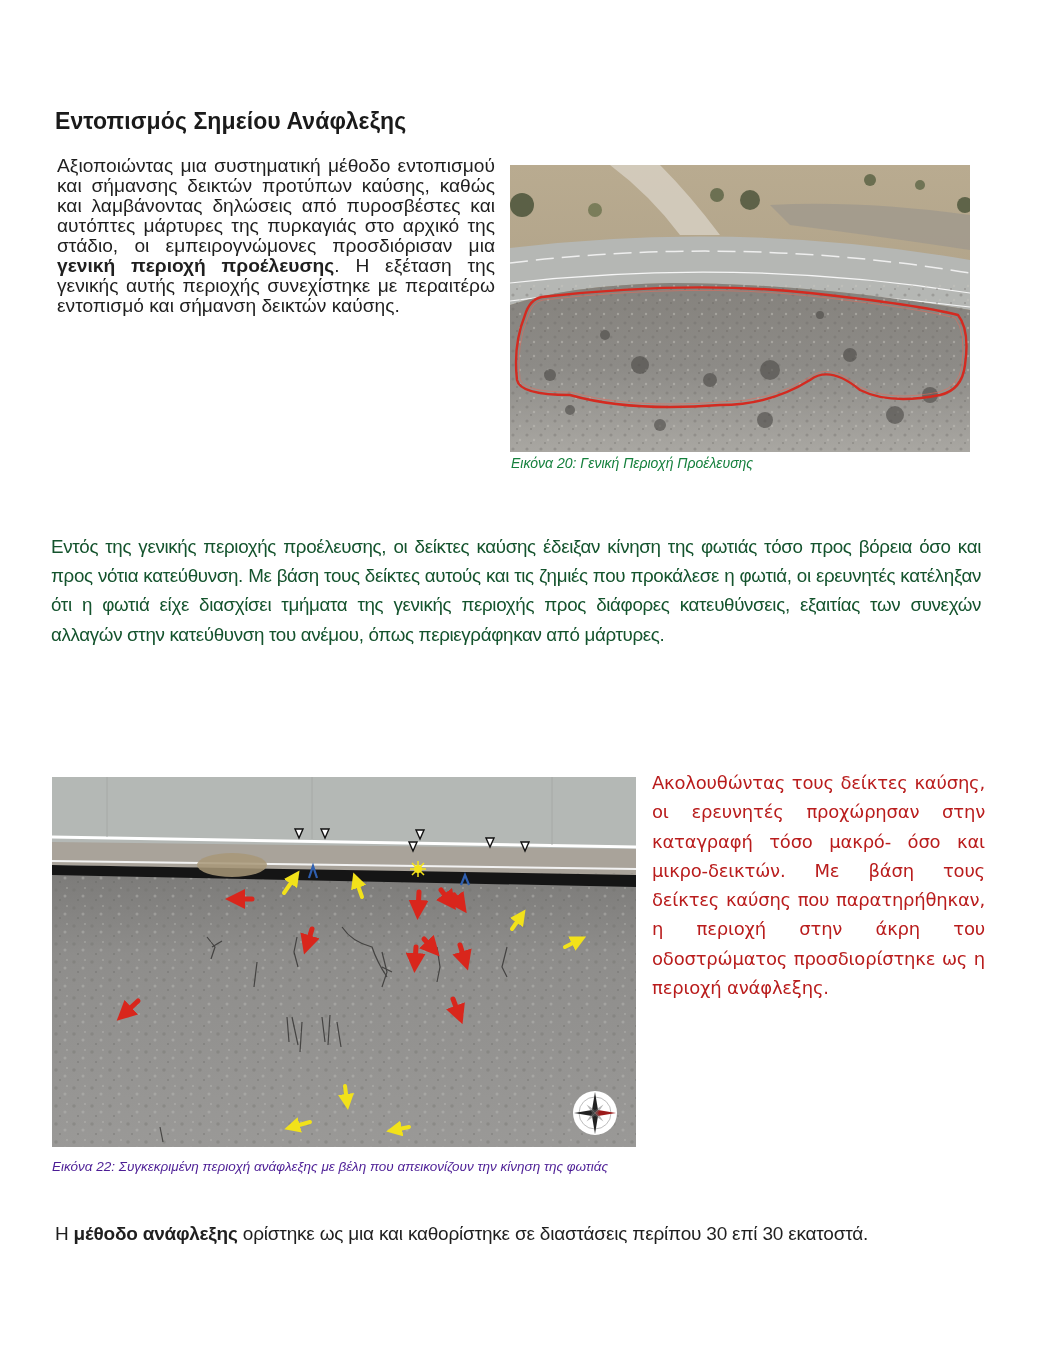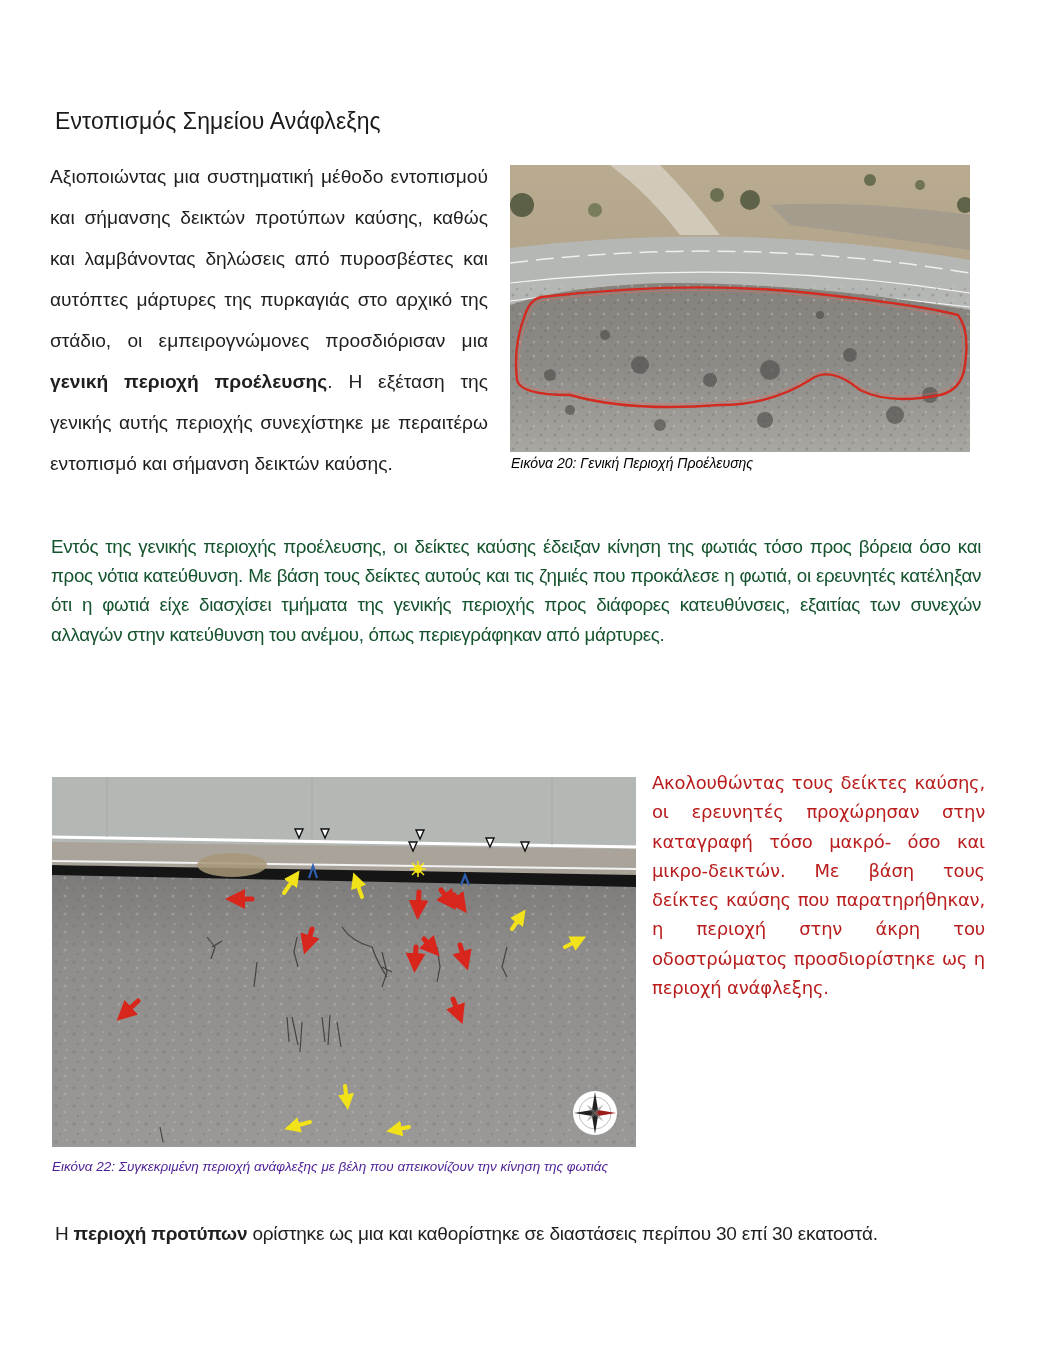--- a/index.html
+++ b/index.html
@@ -1,22 +1,22 @@
 <!DOCTYPE html>
 <html><head>
   <meta charset="utf-8">
   <style>
     html, body { margin: 0; padding: 0; background: #ffffff; }
     body { width: 1038px; height: 1361px; position: relative; overflow: hidden; }
     .page { position: absolute; left: 0; top: 0; width: 1038px; height: 1361px; background: #fff; color: #1a1a1a; }
-    .heading { position: absolute; left: 55px; top: 108px; font-family: "Liberation Sans", sans-serif; font-weight: normal; font-size: 23px; color: #1a1a1a; margin: 0; letter-spacing: 0.1px; }
-    .para1 { position: absolute; left: 50px; top: 156px; width: 438px; font-family: "Liberation Sans", sans-serif; font-size: 19.2px; line-height: 41px; text-align: justify; margin: 0; color: #1f1f1f; }
+    .heading { position: absolute; left: 55px; top: 108px; font-family: "Liberation Sans", sans-serif; font-weight: bold; font-size: 23px; color: #1a1a1a; margin: 0; letter-spacing: 0.1px; }
+    .para1 { position: absolute; left: 57px; top: 156px; width: 438px; font-family: "Liberation Sans", sans-serif; font-size: 19.2px; line-height: 20px; text-align: justify; margin: 0; color: #1f1f1f; }
     .para1 b { font-weight: bold; }
     .fig20 { position: absolute; left: 510px; top: 165px; width: 460px; height: 287px; overflow: hidden; }
-    .cap20 { position: absolute; left: 511px; top: 455px; font-family: "Liberation Sans", sans-serif; font-style: italic; font-size: 14px; color: #000000; margin: 0; }
+    .cap20 { position: absolute; left: 511px; top: 455px; font-family: "Liberation Sans", sans-serif; font-style: italic; font-size: 14px; color: #15803d; margin: 0; }
     .para2 { position: absolute; left: 39px; top: 520px; width: 930px; font-family: "Liberation Sans", sans-serif; font-size: 18.8px; line-height: 29.2px; text-align: justify; margin: 12px; color: #14532d; letter-spacing: -0.35px; }
     .fig22 { position: absolute; left: 52px; top: 777px; width: 584px; height: 370px; overflow: hidden; }
     .cap22 { position: absolute; left: 52px; top: 1158px; width: 600px; font-family: "Liberation Sans", sans-serif; font-style: italic; font-size: 13.5px; line-height: 18px; color: #4c1d95; margin: 0; }
     .para3 { position: absolute; left: 652px; top: 768px; width: 333px; font-family: "DejaVu Sans", sans-serif; font-size: 18px; line-height: 29.3px; text-align: justify; margin: 0; color: #b91c1c; letter-spacing: -0.2px; }
     .para4 { position: absolute; left: 55px; top: 1219px; width: 930px; font-family: "Liberation Sans", sans-serif; font-size: 19px; line-height: 29px; text-align: justify; margin: 0; color: #1f1f1f; letter-spacing: -0.2px; }
     .para4 b { font-weight: bold; }
     svg { display: block; }
   </style>
 </head>
 <body>
@@ -189,15 +189,15 @@
         <path d="M-21 0 L-3 -3 L0 0 L-3 3 Z" fill="#222"></path>
         <path d="M21 0 L3 -3 L0 0 L3 3 Z" fill="#9c1b1b"></path>
         <path d="M0 -12 L2 -2 L12 0 L2 2 L0 12 L-2 2 L-12 0 L-2 -2 Z" fill="#6b6b6b" opacity="0.5" transform="rotate(45)"></path>
       </g>
     </svg>
   </div>
   <p class="cap22">Εικόνα 22: Συγκεκριμένη περιοχή ανάφλεξης με βέλη που απεικονίζουν την κίνηση της φωτιάς</p>
 
   <p class="para3">Ακολουθώντας τους δείκτες καύσης, οι ερευνητές προχώρησαν στην καταγραφή τόσο μακρό- όσο και μικρο-δεικτών.  Με βάση τους δείκτες καύσης που παρατηρήθηκαν, η περιοχή στην άκρη του οδοστρώματος προσδιορίστηκε ως η περιοχή ανάφλεξης.</p>
 
-  <p class="para4"><span>Η </span><b>περιοχή προτύπων</b><span> ορίστηκε ως μια και καθορίστηκε σε διαστάσεις περίπου 30 επί 30 εκατοστά.</span></p>
+  <p class="para4"><span>Η </span><b>μέθοδο ανάφλεξης</b><span> ορίστηκε ως μια και καθορίστηκε σε διαστάσεις περίπου 30 επί 30 εκατοστά.</span></p>
 
 </div>
 
 </body></html>

